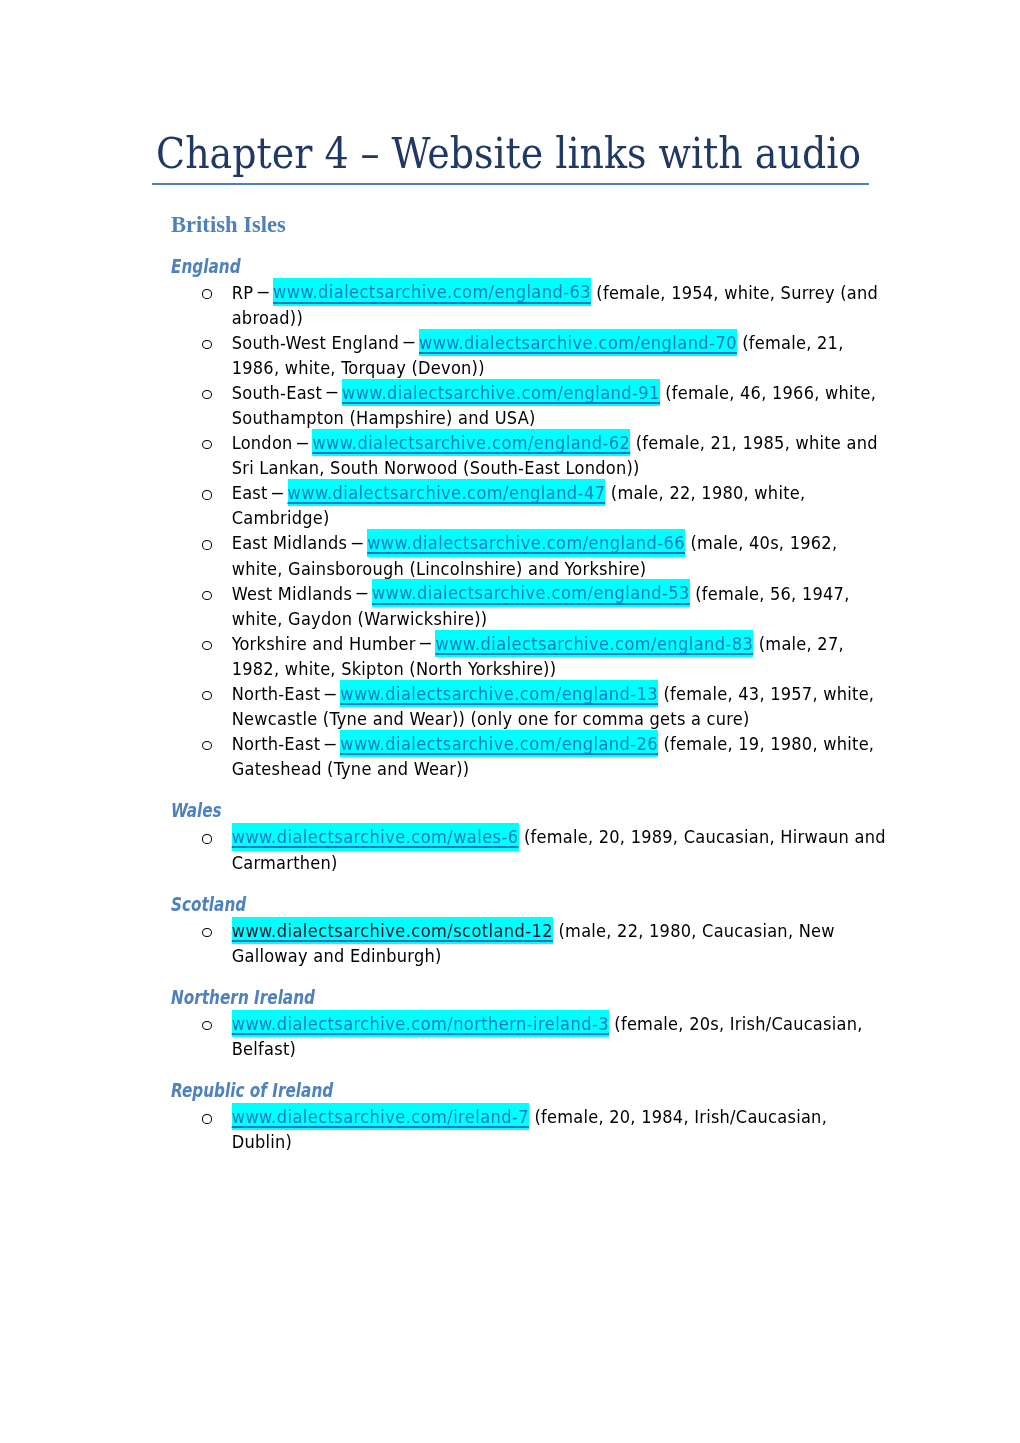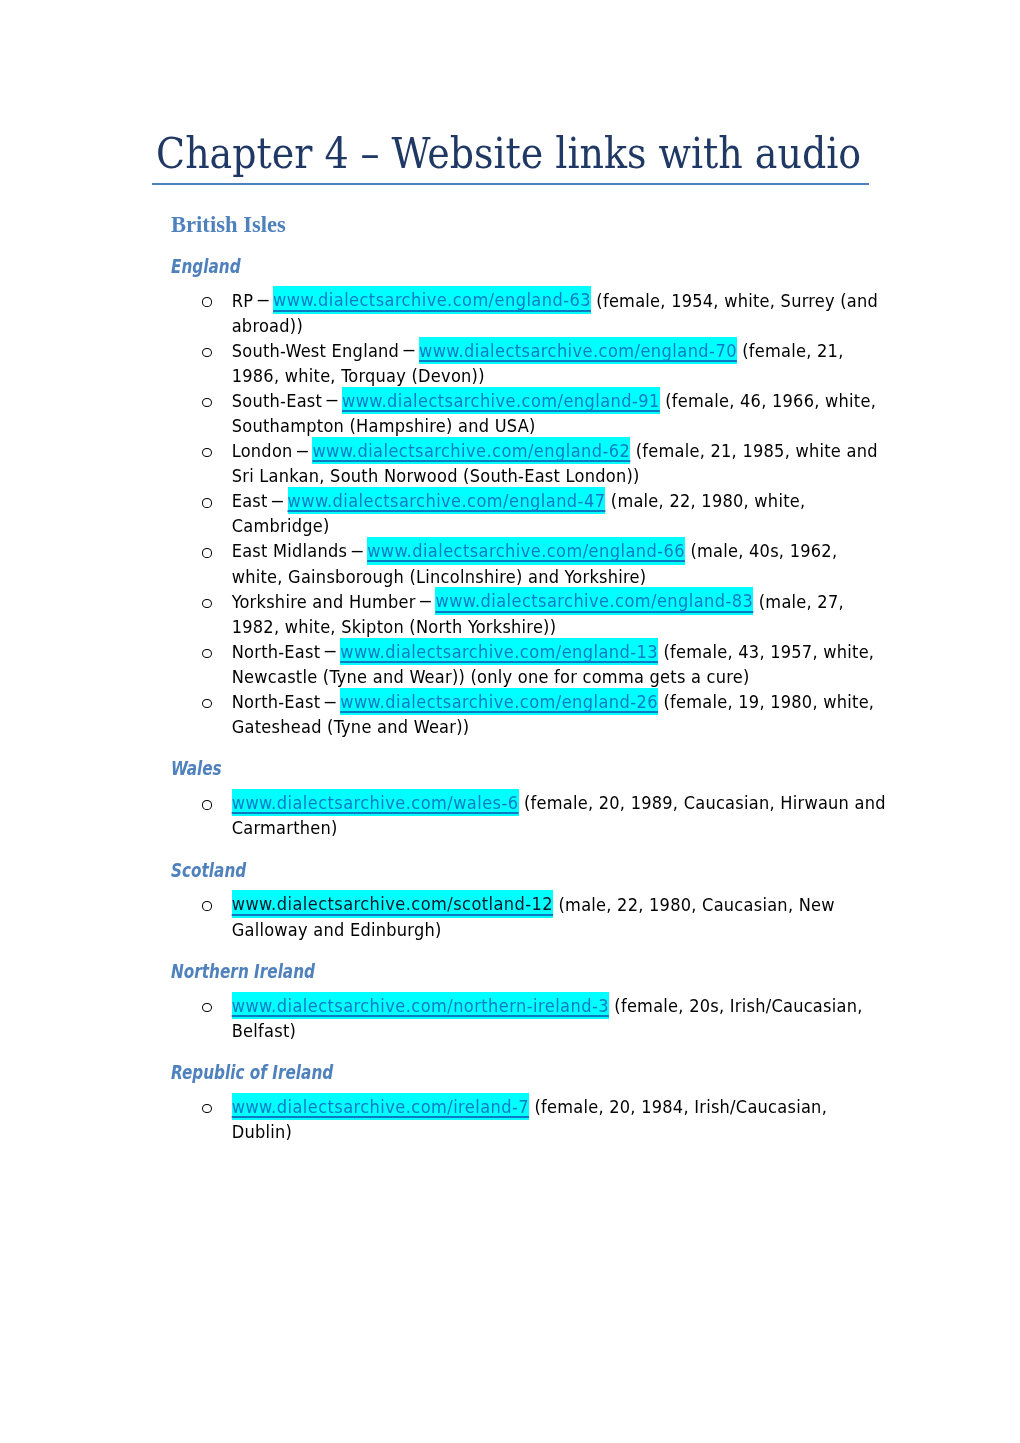--- a/index.html
+++ b/index.html
@@ -38,21 +38,21 @@
     transform:scaleX(0.949); transform-origin:left top;
   }
   h2.h2 {
     font-family:"DejaVu Sans", sans-serif;
     font-size:19.1px; font-weight:700; font-style:italic; font-stretch:condensed; color:#4F81BD;
     margin:17.1px 0 0 3.3px; line-height:25px;
     transform:scaleX(0.889); transform-origin:left center;
   }
   h2.h2.first { margin-top:17.5px; }
   ul.bullets { list-style:none; margin:0; padding:0; }
-  li.item:first-child { margin-top:9px; }
+  li.item:first-child { margin-top:1px; }
   ul.bullets li.item:last-child { margin-bottom:2px; }
   li.item {
     position:relative; width:657px; box-sizing:content-box;
     font-size:18.0px; color:#000; line-height:25.1px; letter-spacing:0.26px;
     padding-left:63.7px;
     margin:0;
   }
   li.item .bullet {
     position:absolute; left:34.0px; top:9.9px;
     font-family:"Liberation Mono", monospace;
@@ -90,20 +90,21 @@
     <div id="content">
         <h1 class="h1">British Isles</h1>
         <h2 class="h2 first">England</h2>
         <ul class="bullets">
           <li class="item"><span class="bullet">o</span><span class="prefix">RP <span class="endash">–</span> </span><a class="link">www.dialectsarchive.com/england-63</a><span class="suffix"> (female, 1954, white, Surrey (and abroad))</span></li>
           <li class="item"><span class="bullet">o</span><span class="prefix">South-West England <span class="endash">–</span> </span><a class="link">www.dialectsarchive.com/england-70</a><span class="suffix"> (female, 21, 1986, white, Torquay (Devon))</span></li>
           <li class="item"><span class="bullet">o</span><span class="prefix">South-East <span class="endash">–</span> </span><a class="link">www.dialectsarchive.com/england-91</a><span class="suffix"> (female, 46, 1966, white, Southampton (Hampshire) and USA)</span></li>
           <li class="item"><span class="bullet">o</span><span class="prefix">London <span class="endash">–</span> </span><a class="link">www.dialectsarchive.com/england-62</a><span class="suffix"> (female, 21, 1985, white and Sri Lankan, South Norwood (South-East London))</span></li>
           <li class="item"><span class="bullet">o</span><span class="prefix">East <span class="endash">–</span> </span><a class="link">www.dialectsarchive.com/england-47</a><span class="suffix"> (male, 22, 1980, white, Cambridge)</span></li>
           <li class="item"><span class="bullet">o</span><span class="prefix">East Midlands <span class="endash">–</span> </span><a class="link">www.dialectsarchive.com/england-66</a><span class="suffix"> (male, 40s, 1962, white, Gainsborough (Lincolnshire) and Yorkshire)</span></li>
+          <li class="item"><span class="bullet">o</span><span class="prefix">West Midlands <span class="endash">–</span> </span><a class="link">www.dialectsarchive.com/england-53</a><span class="suffix"> (female, 56, 1947, white, Gaydon (Warwickshire))</span></li>
           <li class="item"><span class="bullet">o</span><span class="prefix">Yorkshire and Humber <span class="endash">–</span> </span><a class="link">www.dialectsarchive.com/england-83</a><span class="suffix"> (male, 27, 1982, white, Skipton (North Yorkshire))</span></li>
           <li class="item"><span class="bullet">o</span><span class="prefix">North-East <span class="endash">–</span> </span><a class="link">www.dialectsarchive.com/england-13</a><span class="suffix"> (female, 43, 1957, white, Newcastle (Tyne and Wear)) (only one for comma gets a cure)</span></li>
           <li class="item"><span class="bullet">o</span><span class="prefix">North-East <span class="endash">–</span> </span><a class="link">www.dialectsarchive.com/england-26</a><span class="suffix"> (female, 19, 1980, white, Gateshead (Tyne and Wear))</span></li>
         </ul>
         <h2 class="h2">Wales</h2>
         <ul class="bullets later">
           <li class="item"><span class="bullet">o</span><a class="link">www.dialectsarchive.com/wales-6</a><span class="suffix"> (female, 20, 1989, Caucasian, Hirwaun and Carmarthen)</span></li>
         </ul>
         <h2 class="h2">Scotland</h2>
         <ul class="bullets later">

